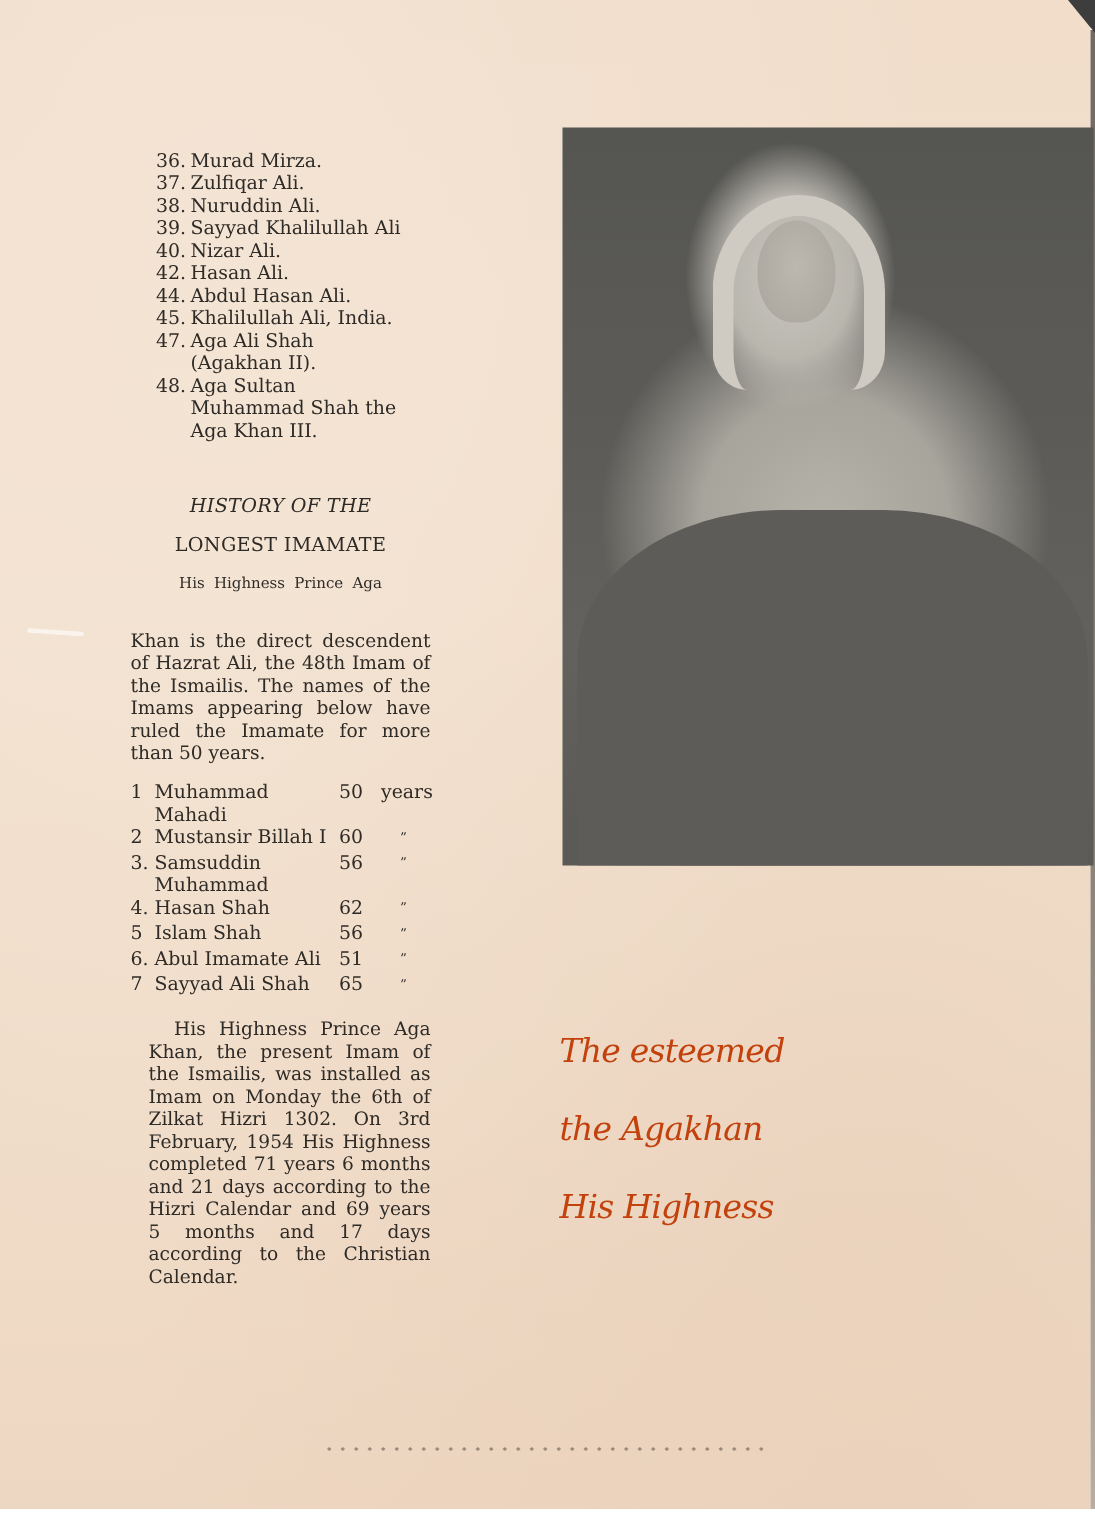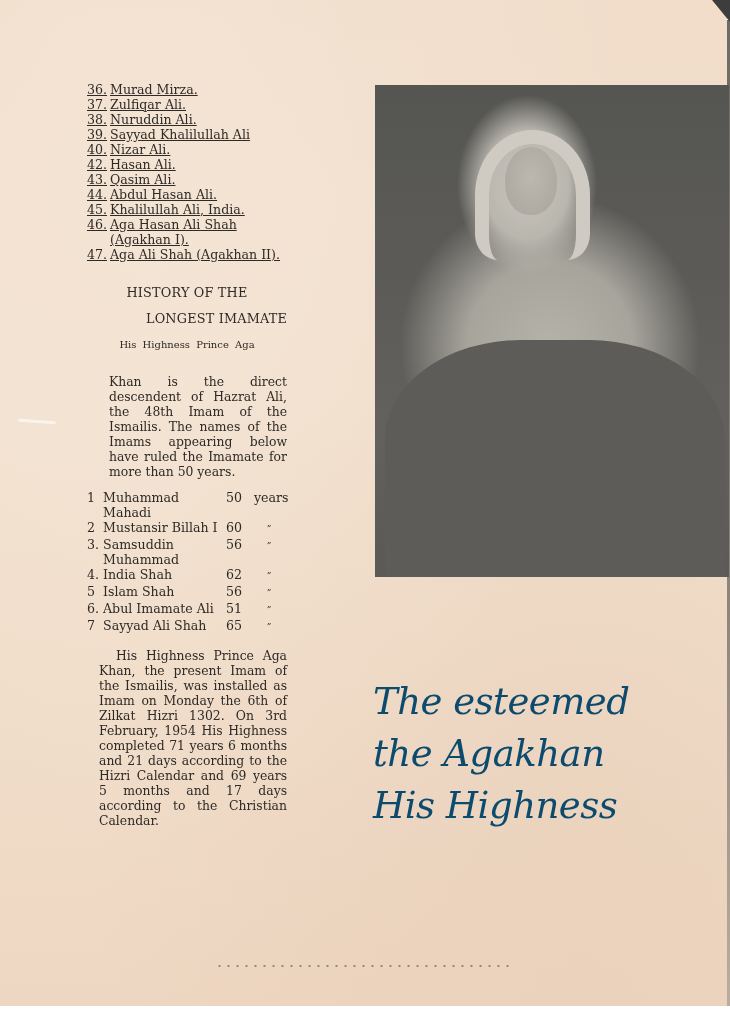--- a/index.html
+++ b/index.html
@@ -21,38 +21,38 @@
   }
   .corner-dark {
     position: absolute; left: 712px; top: 0; width: 18px; height: 22px;
     background: #3d3d3d;
     clip-path: polygon(0 0, 100% 0, 100% 100%);
   }
   .col-left {
     position: absolute; left: 87px; top: 82px; width: 200px;
     color: #2e2a26; font-size: 12.6px; line-height: 15px;
   }
-  .list { margin: 0; padding: 0; list-style: none; text-decoration: underline; }
+  .list { margin: 17px; padding: 0; list-style: none; }
   .list li { display: flex; }
   .list .num { width: 23px; flex: none; }
   .list .txt { flex: 1; }
   .heading {
     text-align: center; font-size: 12.8px; letter-spacing: 0.2px;
     margin: 0;
   }
-  .h1 { margin-top: 23px; }
-  .h2 { margin-top: 11px; text-align: right; }
+  .h1 { margin-top: 36px; font-style: italic; }
+  .h2 { margin-top: 11px; }
   .lead {
     margin: 11px 0 0 0; text-align: center; font-size: 10px; word-spacing: 3px;
   }
   .para {
     margin: 0; text-align: justify; text-align-last: left;
     font-size: 12.4px; line-height: 15px;
   }
-  .p1 { margin-top: 22px; margin-left: 22px; }
+  .p1 { margin-top: 22px; }
   .table { margin-top: 11px; width: 197px; }
   .trow { display: flex; line-height: 15px; }
   .trow .n { width: 16px; flex: none; }
   .trow .name { flex: 1; }
   .trow .yrs { width: 28px; flex: none; }
   .trow .unit { width: 30px; flex: none; text-align: left; }
   .trow .unit.ditto { text-align: center; font-size: 9px; padding-top: 2px; }
   .p2 { margin-top: 13px; text-indent: 17px; margin-left: 12px; }
   .photo {
     position: absolute; left: 375px; top: 85px; width: 354px; height: 492px;
@@ -74,21 +74,21 @@
     border: 14px solid #cfcbc3; border-bottom: none; box-sizing: border-box;
   }
   .photo .lap {
     position: absolute; left: 10px; top: 255px; width: 340px; height: 250px;
     border-radius: 40% 40% 0 0;
     background: #5d5c58;
   }
   .caption {
     position: absolute; left: 373px; top: 676px; width: 260px;
     font-family: "DejaVu Serif", "Liberation Serif", serif; font-style: italic;
-    color: #0c4a6e; font-size: 37px; line-height: 52px; letter-spacing: -0.5px;
+    color: #c2410c; font-size: 22px; line-height: 52px; letter-spacing: -0.5px;
   }
   .caption div { white-space: nowrap; }
   .dots {
     position: absolute; left: 215px; top: 964px; width: 300px; height: 4px;
     background-image: radial-gradient(circle, rgba(80,70,60,0.55) 0.9px, rgba(0,0,0,0) 1.3px);
     background-size: 9px 4px;
   }
   .crease {
     position: absolute; left: 18px; top: 420px; width: 38px; height: 3px;
     background: rgba(255,255,255,0.6); border-radius: 2px; transform: rotate(4deg);
@@ -122,38 +122,34 @@
       </li>
     <li>
         <span class="num">40.</span>
         <span class="txt">Nizar Ali.</span>
       </li>
     <li>
         <span class="num">42.</span>
         <span class="txt">Hasan Ali.</span>
       </li>
     <li>
-        <span class="num">43.</span>
-        <span class="txt">Qasim Ali.</span>
-      </li>
-    <li>
         <span class="num">44.</span>
         <span class="txt">Abdul Hasan Ali.</span>
       </li>
     <li>
         <span class="num">45.</span>
         <span class="txt">Khalilullah Ali, India.</span>
       </li>
     <li>
-        <span class="num">46.</span>
-        <span class="txt">Aga Hasan Ali Shah (Agakhan I).</span>
-      </li>
-    <li>
         <span class="num">47.</span>
         <span class="txt">Aga Ali Shah (Agakhan II).</span>
+      </li>
+    <li>
+        <span class="num">48.</span>
+        <span class="txt">Aga Sultan Muhammad Shah the Aga Khan III.</span>
       </li>
   </ul>
 
   <p class="heading h1">HISTORY OF THE</p>
   <p class="heading h2">LONGEST IMAMATE</p>
   <p class="lead">His Highness Prince Aga</p>
   <p class="para p1">Khan is the direct descendent of Hazrat Ali, the 48th Imam of the Ismailis. The names of the Imams appearing below have ruled the Imamate for more than 50 years.</p>
 
   <div class="table">
     <div class="trow">
@@ -169,21 +165,21 @@
         <span class="unit ditto">”</span>
       </div>
     <div class="trow">
         <span class="n">3.</span>
         <span class="name">Samsuddin Muhammad</span>
         <span class="yrs">56</span>
         <span class="unit ditto">”</span>
       </div>
     <div class="trow">
         <span class="n">4.</span>
-        <span class="name">India Shah</span>
+        <span class="name">Hasan Shah</span>
         <span class="yrs">62</span>
         <span class="unit ditto">”</span>
       </div>
     <div class="trow">
         <span class="n">5</span>
         <span class="name">Islam Shah</span>
         <span class="yrs">56</span>
         <span class="unit ditto">”</span>
       </div>
     <div class="trow">

